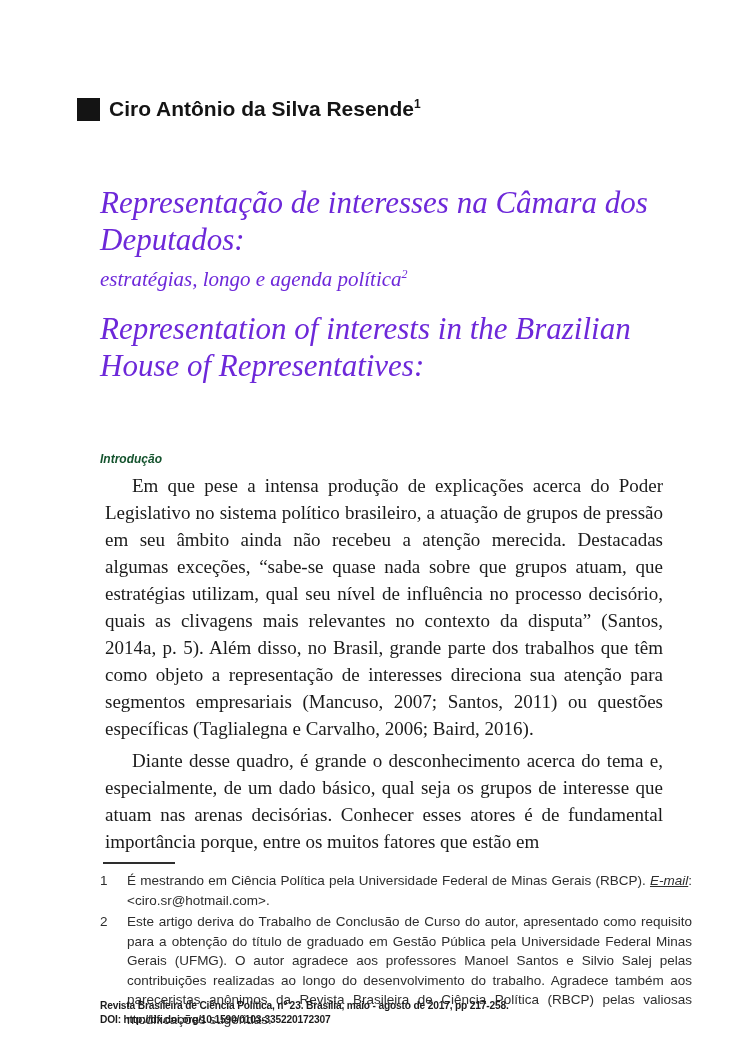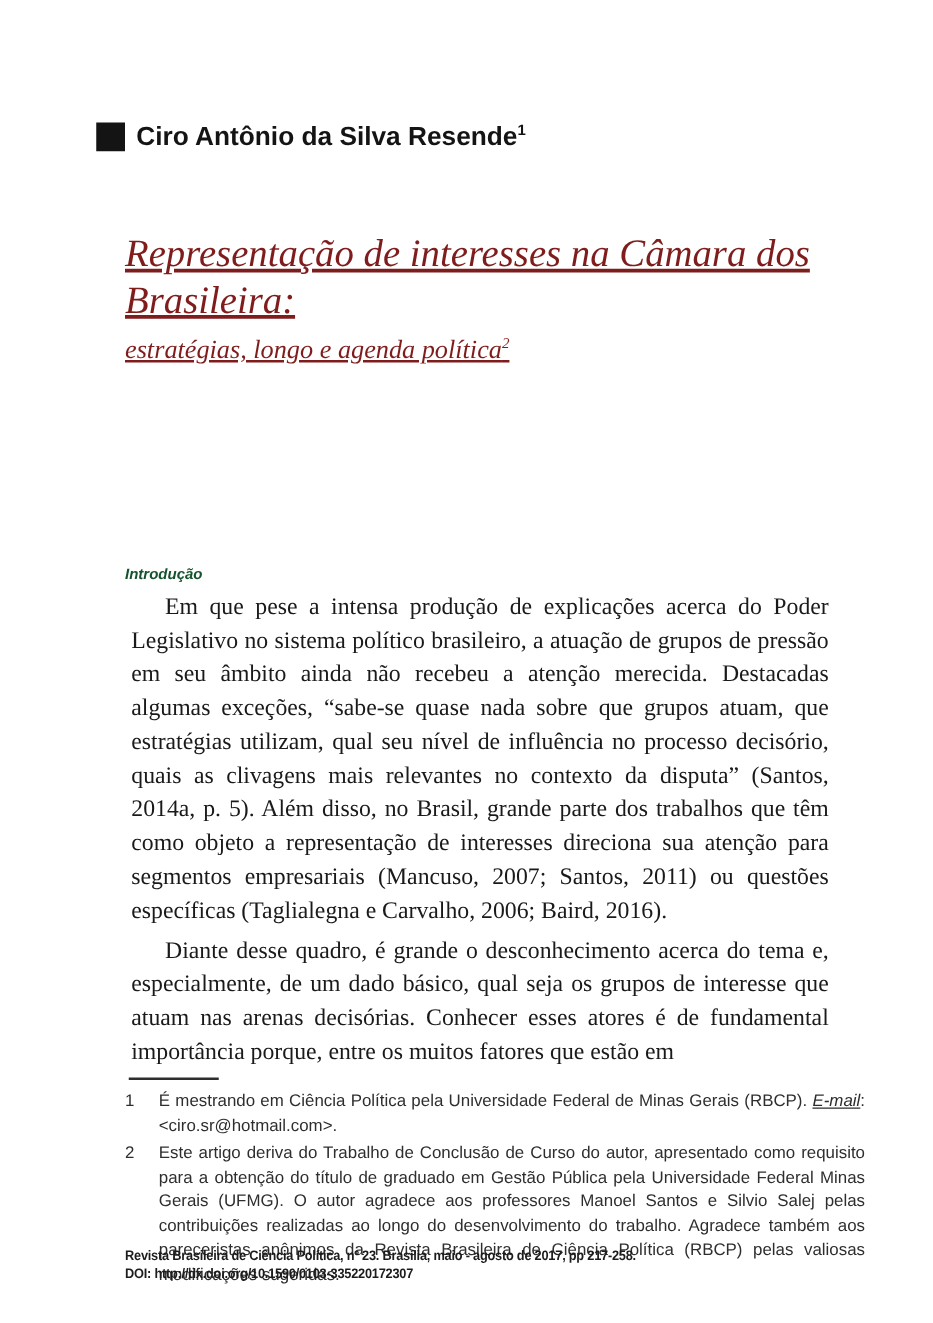--- a/index.html
+++ b/index.html
@@ -28,21 +28,21 @@
   .author-square {
     width: 23px;
     height: 23px;
     background: #141414;
     margin-right: 9px;
     flex-shrink: 0;
   }
   .author-name sup { font-size: 12px; vertical-align: super; }
 
   
-  .title-block { position: absolute; left: 100px; width: 590px; font-style: italic; color: #7f1d1d; text-decoration: underline; }
+  .title-block { position: absolute; left: 100px; width: 590px; font-style: italic; color: #6d28d9; }
   .title-pt { top: 184px; }
   .title-en { top: 310px; }
   .title-main { font-size: 31px; line-height: 37px; font-weight: normal; margin: 0; }
   .title-sub { font-size: 21px; line-height: 25px; margin-top: 4px; }
   .title-sub sup { font-size: 12px; }
 
   
   .intro {
     position: absolute;
     top: 452px;
@@ -108,26 +108,30 @@
 <div class="page">
 
   <div class="author-row">
     <span class="author-square"></span>
     <span class="author-name"><span>Ciro Antônio da Silva Resende</span><sup>1</sup></span>
   </div>
 
   <div class="title-block title-pt">
     <div class="title-main">
       <div>Representação de interesses na Câmara dos</div>
-      <div>Brasileira:</div>
+      <div>Deputados:</div>
     </div>
     <div class="title-sub"><span>estratégias, longo e agenda política</span><sup>2</sup></div>
   </div>
 
   <div class="title-block title-en">
+    <div class="title-main">
+      <div>Representation of interests in the Brazilian</div>
+      <div>House of Representatives:</div>
+    </div>
   </div>
 
   <div class="intro">
     <h2 class="intro-heading">Introdução</h2>
     <p>Em que pese a intensa produção de explicações acerca do Poder Legislativo no sistema político brasileiro, a atuação de grupos de pressão em seu âmbito ainda não recebeu a atenção merecida. Destacadas algumas exceções, “sabe-se quase nada sobre que grupos atuam, que estratégias utilizam, qual seu nível de influência no processo decisório, quais as clivagens mais relevantes no contexto da disputa” (Santos, 2014a, p. 5). Além disso, no Brasil, grande parte dos trabalhos que têm como objeto a representação de interesses direciona sua atenção para segmentos empresariais (Mancuso, 2007; Santos, 2011) ou questões específicas (Taglialegna e Carvalho, 2006; Baird, 2016).</p>
     <p>Diante desse quadro, é grande o desconhecimento acerca do tema e, especialmente, de um dado básico, qual seja os grupos de interesse que atuam nas arenas decisórias. Conhecer esses atores é de fundamental importância porque, entre os muitos fatores que estão em</p>
   </div>
 
   <div class="footnotes">
     <div class="fn-rule"></div>

